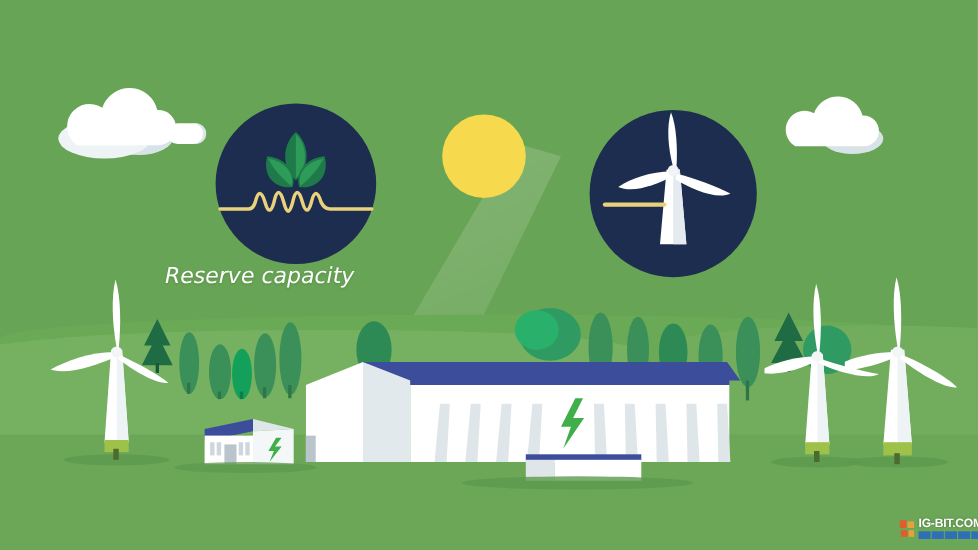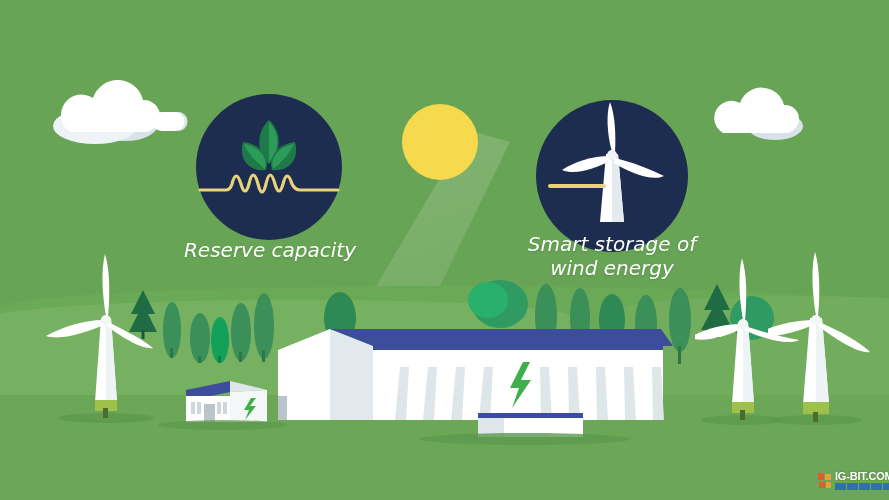--- a/index.html
+++ b/index.html
@@ -61,21 +61,21 @@
   }
   #badge-left  { left: 196px; top: 94px;  width: 146px; height: 146px; }
   #badge-right { left: 536px; top: 100px; width: 152px; height: 152px; }
 
   .badge-label {
     position: absolute;
     color: #ffffff;
     font-style: italic;
     font-size: 20px;
     font-family: "DejaVu Sans", sans-serif;
-    text-align: center;
+    text-align: left;
     line-height: 1.22;
     white-space: pre-line;
     text-shadow: 0 1px 2px rgba(40,70,35,.25);
   }
   #label-left  { left: 150px; top: 238px; width: 240px; }
   #label-right { left: 500px; top: 232px; width: 224px; }
 
   
   #watermark {
     left: 818px; top: 471px;
@@ -327,22 +327,20 @@
       <polygon points="76,54 82,54 88,122 76,122" fill="#e4eaed"></polygon>
 
       <path d="M76 52 C71 34 70 14 74 2 C79 14 80 35 79 52 Z" fill="#ffffff"></path>
       <path d="M74 56 C56 56 38 62 26 70 C40 76 60 68 76 60 Z" fill="#ffffff"></path>
       <path d="M79 58 C96 62 116 70 128 76 C116 82 92 72 78 63 Z" fill="#ffffff"></path>
       <circle cx="76" cy="55" r="5" fill="#f0f4f6"></circle>
 
       <rect x="12" y="84" width="58" height="4" rx="2" fill="#e9d27a"></rect>
     </svg>
   </div>
-  <div class="badge-label" id="label-right">Smart storage of
-wind energy</div>
 
   <div class="layer" id="watermark">
     <div id="wm-mark"></div>
     <div id="wm-text-wrap">
       <div id="wm-title">IG-BIT.COM</div>
       <div id="wm-sub">
         <span></span>
         <span></span>
         <span></span>
         <span></span>

